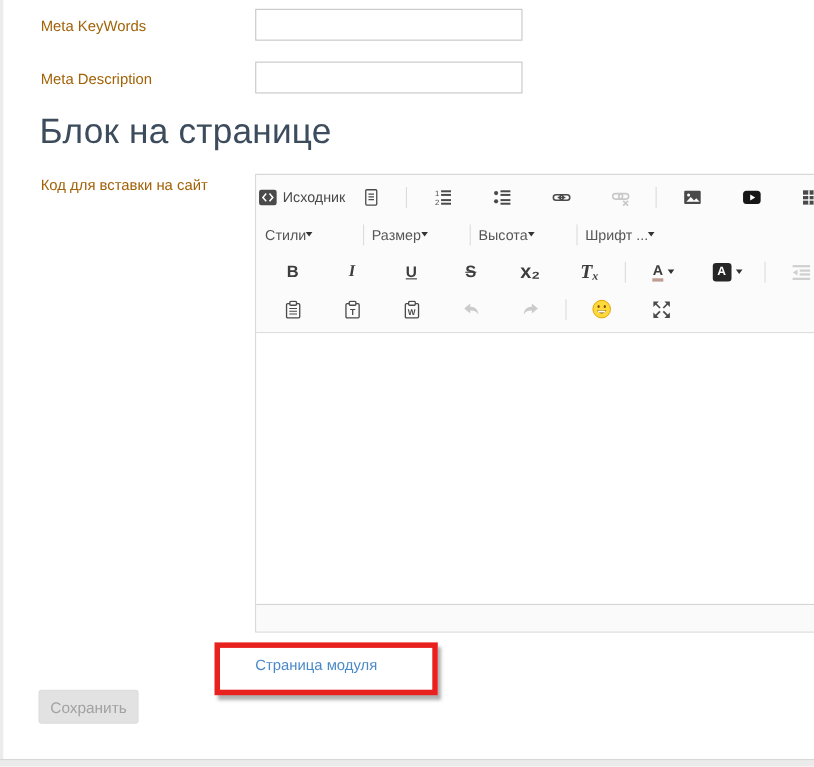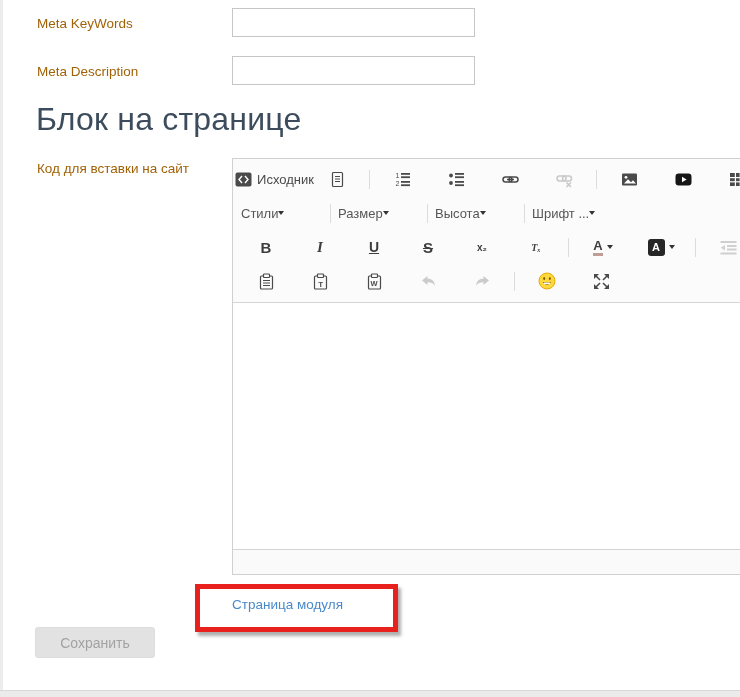--- a/index.html
+++ b/index.html
@@ -22,32 +22,32 @@
   .tb-btn svg { display:block; }
   .tb-sep { width:1px; height:19px; background:#dcdcdc; margin:0 5px; flex:none; }
   .tb-label { font-size:13px; color:#4a4a4a; margin-left:5px; }
   .dd { width:86px; height:26px; display:inline-flex; align-items:center; justify-content:flex-start; padding:0 5px 0 2px; font-size:13px; color:#565656; cursor:pointer; }
   .dd.small { width:78px; }
   .caret { width:0; height:0; border-left:3.5px solid transparent; border-right:3.5px solid transparent; border-top:4px solid #333; }
   .txt-btn { font-size:15px; color:#3d3d3d; font-weight:700; }
   .it { font-family:"Liberation Serif","DejaVu Serif",serif; font-style:italic; font-weight:700; }
   .un { text-decoration:underline; font-weight:700; font-size:14px; }
   .st { text-decoration:line-through; font-weight:700; }
-  .sub-btn { font-size:10px; font-weight:700; color:#3d3d3d; }
+  .sub-btn { font-size:18px; font-weight:700; color:#3d3d3d; }
   .colorbtn { display:inline-flex; align-items:center; gap:4px; }
   .letterA { font-size:13px; font-weight:700; color:#3d3d3d; line-height:1; border-bottom:3px solid #bf9d95; padding-bottom:1px; }
   .bgA { width:17px; height:17px; background:#262626; border-radius:3px; color:#fff; font-size:11px; font-weight:700; display:inline-flex; align-items:center; justify-content:center; }
   .editor-body { flex:1; background:#fff; cursor:text; }
   .editor-footer { height:25px; background:#fafafa; border-top:1px solid #d4d4d4; }
 
   
   .red-box { position:absolute; left:195px; top:584px; width:203px; height:48px; border:5px solid #e8201e; box-shadow:3px 4px 3px rgba(110,110,110,.55); pointer-events:none; }
   .module-link { position:absolute; left:232px; top:597px; font-size:13.5px; color:#4a89c8; cursor:pointer; }
 
-  .save-btn { position:absolute; left:35px; top:627px; width:120px; height:31px; background:#e2e2e2; border:1px solid #dcdcdc; border-radius:3px; color:#a2a2a2; font-size:14px; font-family:inherit; }
+  .save-btn { position:absolute; left:35px; top:627px; width:91px; height:31px; background:#e2e2e2; border:1px solid #dcdcdc; border-radius:3px; color:#a2a2a2; font-size:14px; font-family:inherit; }
 </style>
 </head>
 <body>
 
 <div class="page">
   <div class="left-edge"></div>
 
   <div class="field-label" style="top:16px">Meta KeyWords</div>
   <input class="text-input" style="top: 8px;" type="text" value="">
 

